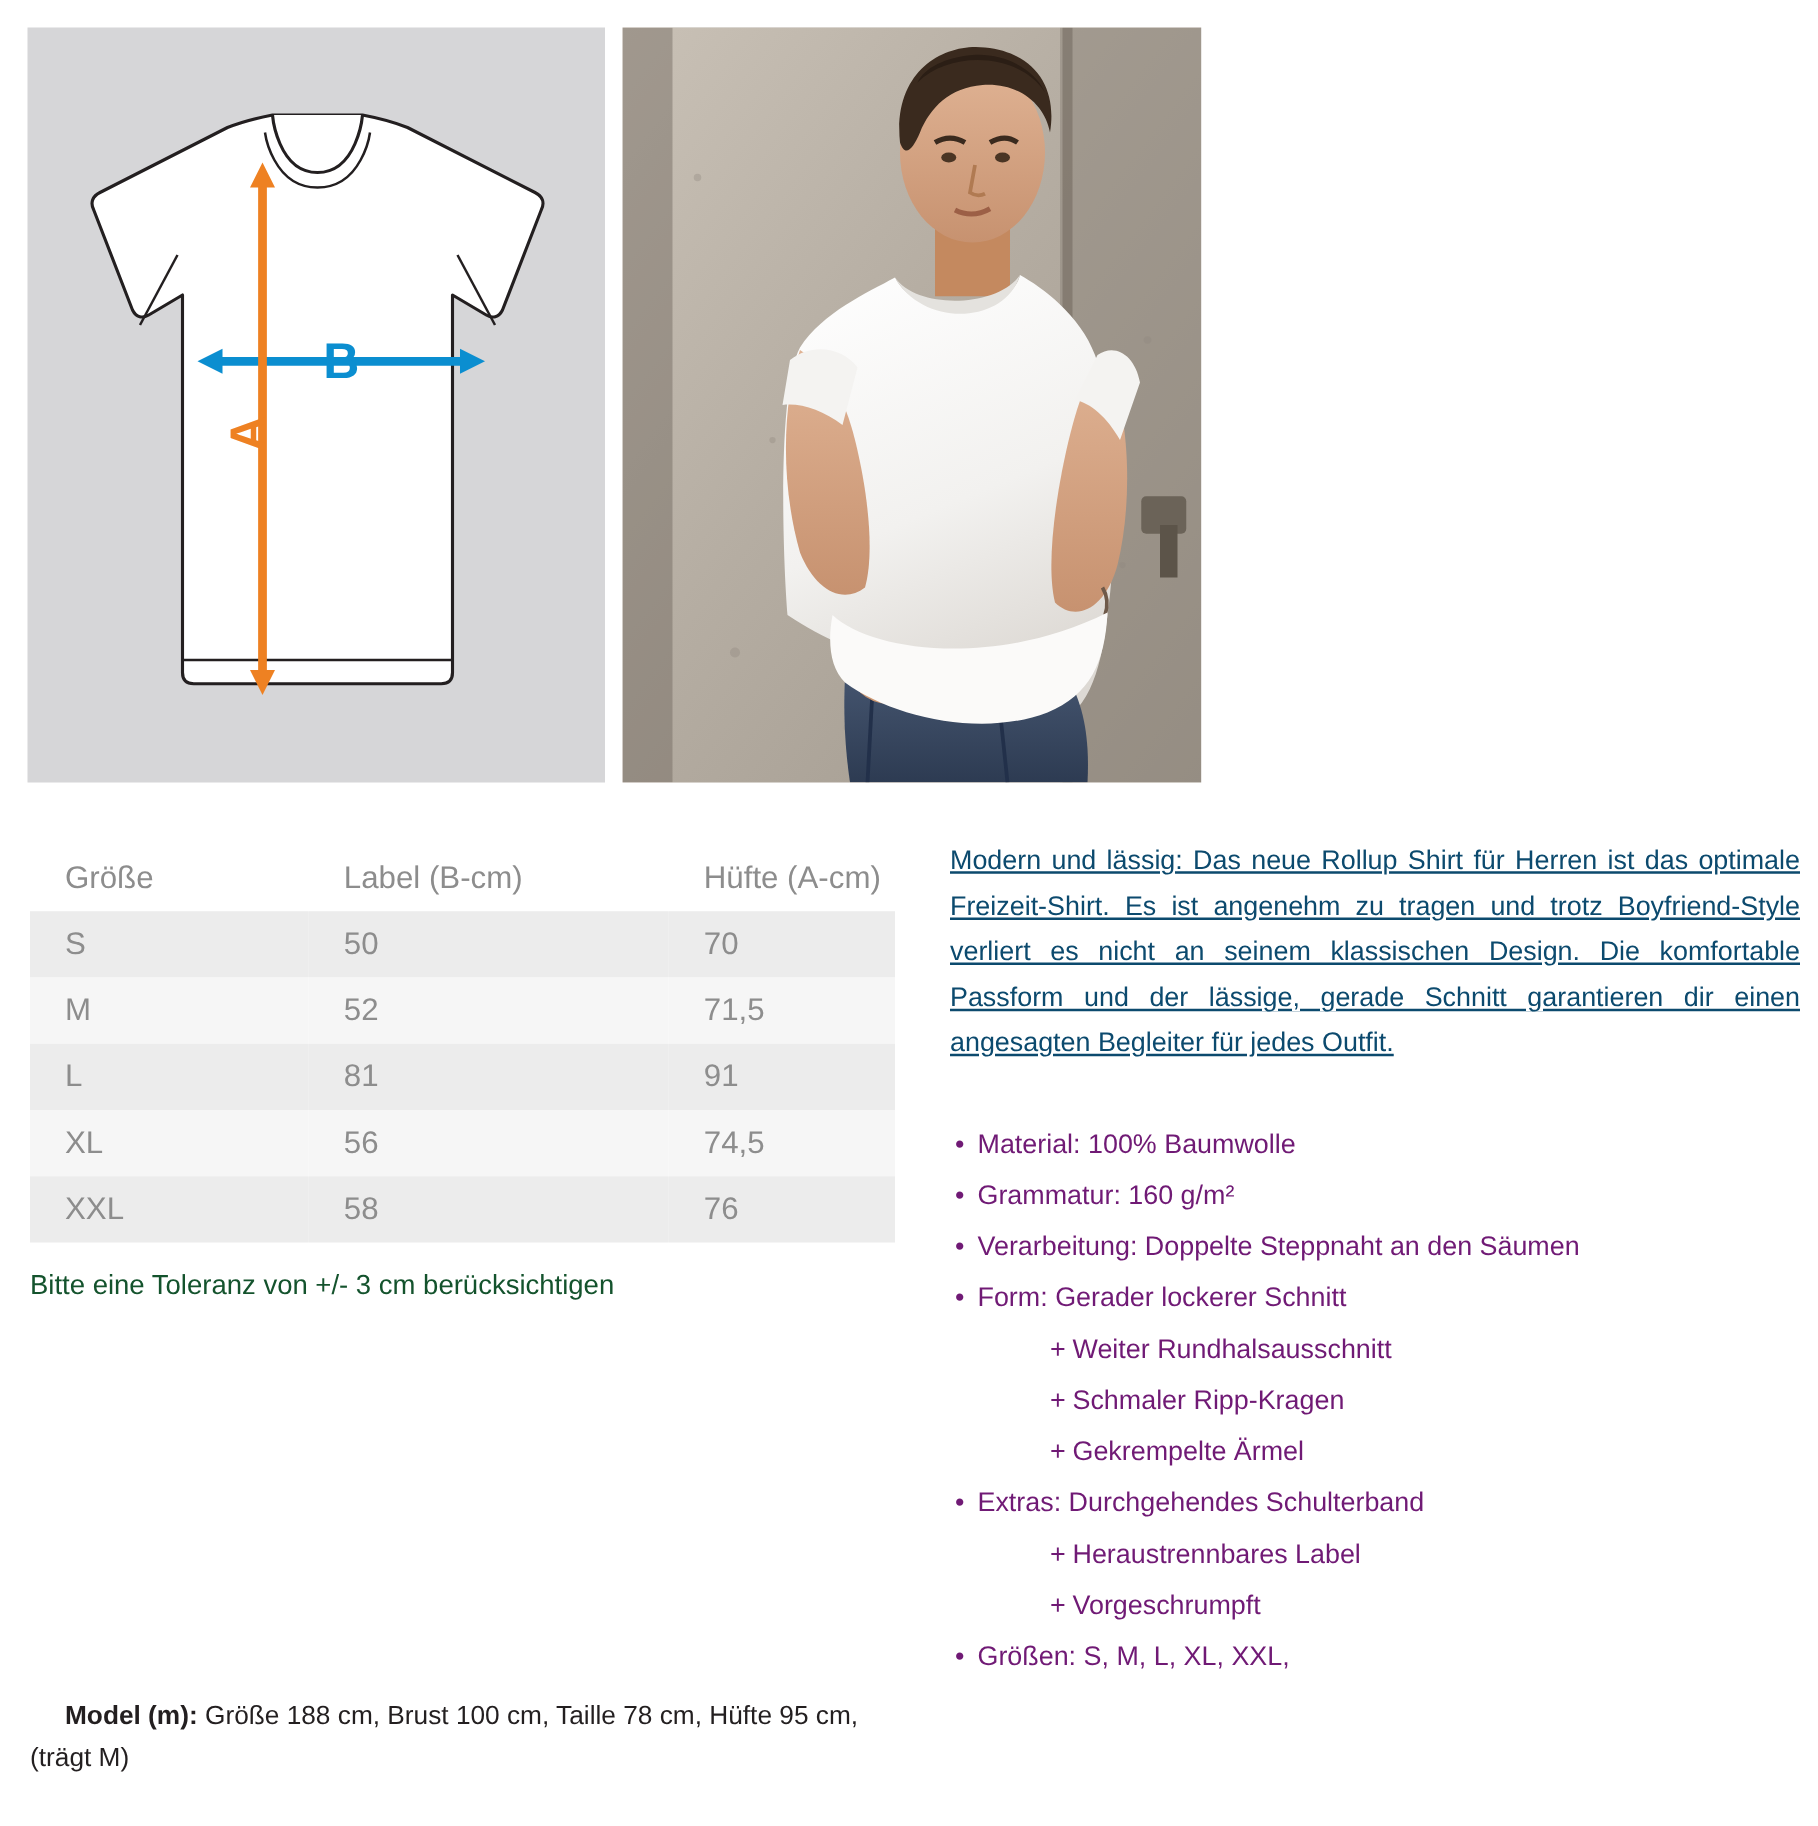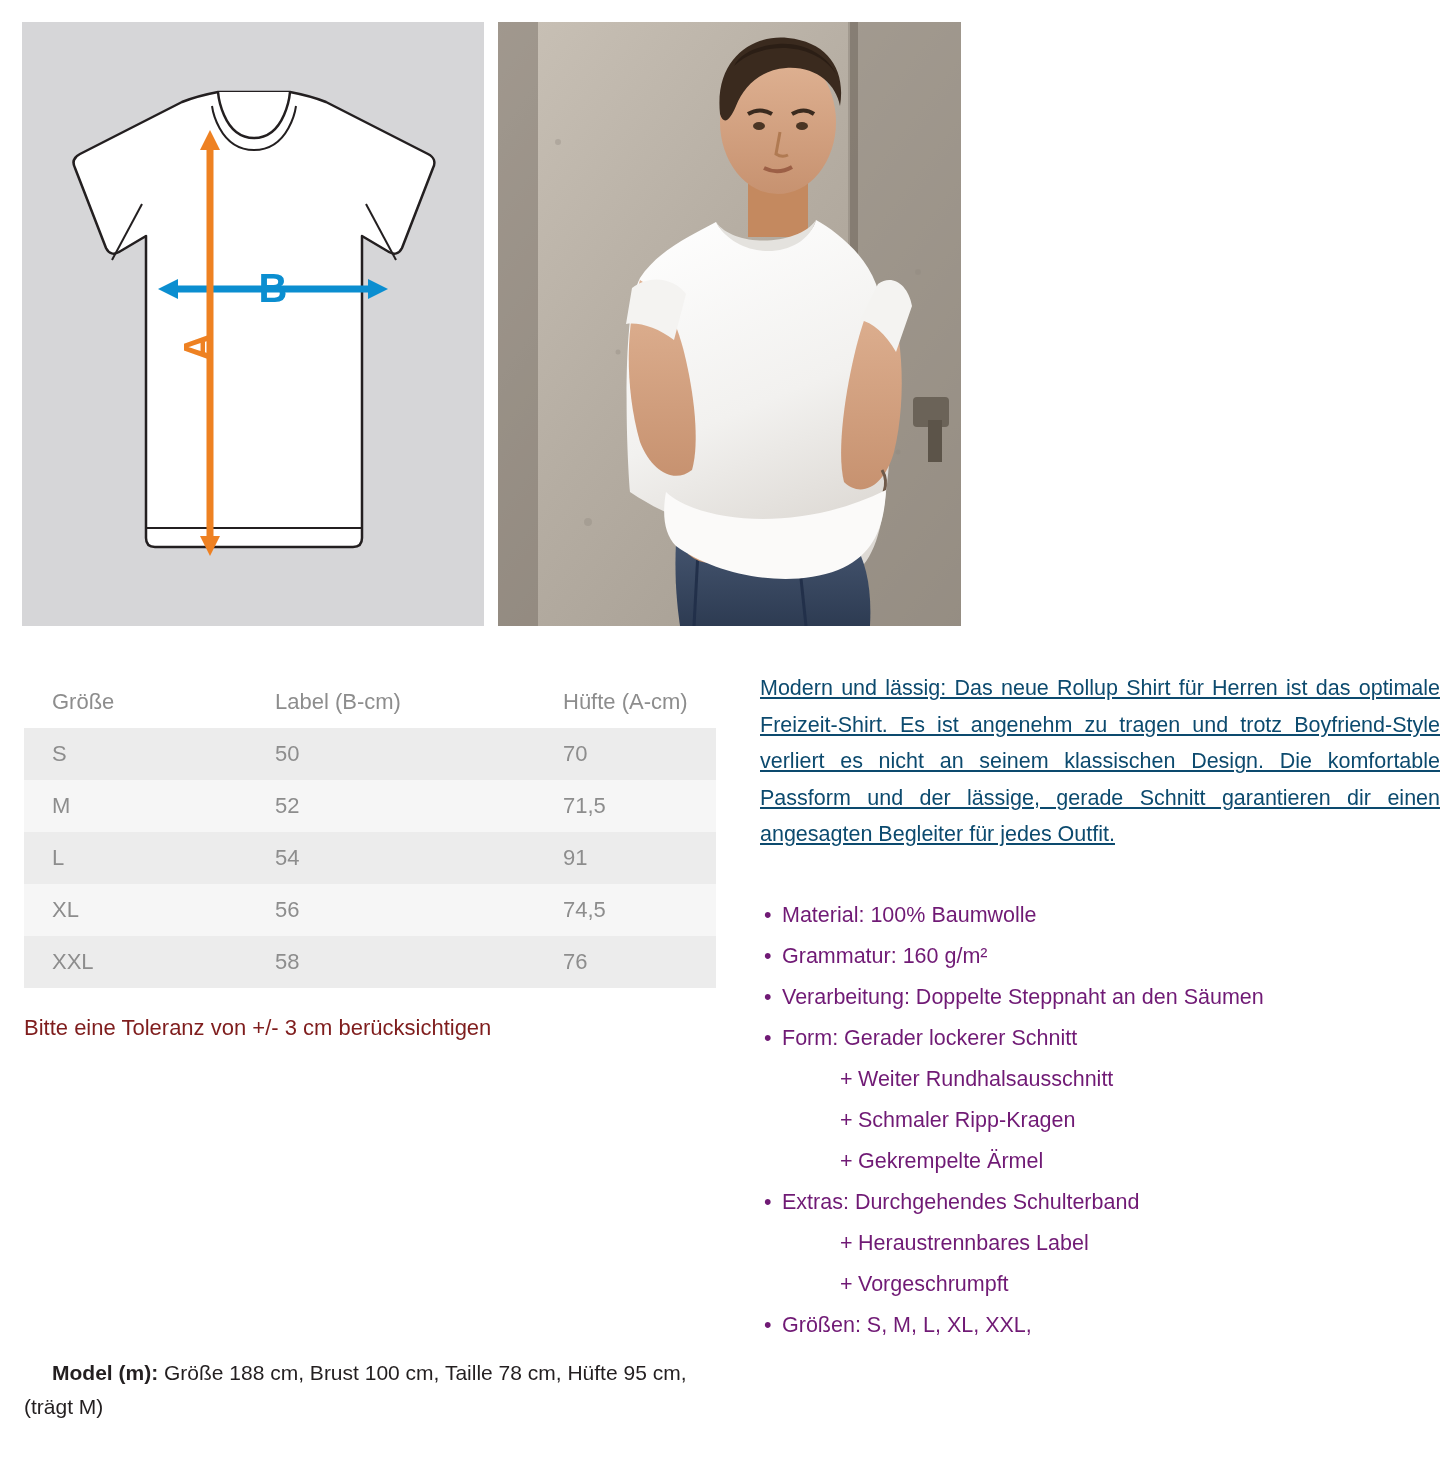--- a/index.html
+++ b/index.html
@@ -50,41 +50,41 @@
     background: #b9b1a8;
   }
 
   
   .size-table {
     position: absolute;
     left: 24px;
     top: 676px;
     width: 692px;
     border-collapse: collapse;
-    font-size: 22px;
+    font-size: 25px;
     color: #8d8d8d;
   }
   .size-table th,
   .size-table td {
     text-align: left;
     font-weight: normal;
     padding: 12px 0 12px 28px;
     height: 28px;
   }
   .size-table th:nth-child(1), .size-table td:nth-child(1) { width: 195px; }
   .size-table th:nth-child(2), .size-table td:nth-child(2) { width: 260px; }
   .size-table tr.odd  { background: #ececec; }
   .size-table tr.even { background: #f6f6f6; }
 
   .tolerance-note {
     position: absolute;
     left: 24px;
     top: 1015px;
     font-size: 22px;
-    color: #7f1d1d;
+    color: #14532d;
   }
 
   .model-note {
     position: absolute;
     left: 24px;
     top: 1356px;
     width: 715px;
     font-size: 21px;
     line-height: 34px;
     color: #231f20;
@@ -259,21 +259,21 @@
       <td>50</td>
       <td>70</td>
     </tr>
     <tr class="even">
       <td>M</td>
       <td>52</td>
       <td>71,5</td>
     </tr>
     <tr class="odd">
       <td>L</td>
-      <td>54</td>
+      <td>81</td>
       <td>91</td>
     </tr>
     <tr class="even">
       <td>XL</td>
       <td>56</td>
       <td>74,5</td>
     </tr>
     <tr class="odd">
       <td>XXL</td>
       <td>58</td>

